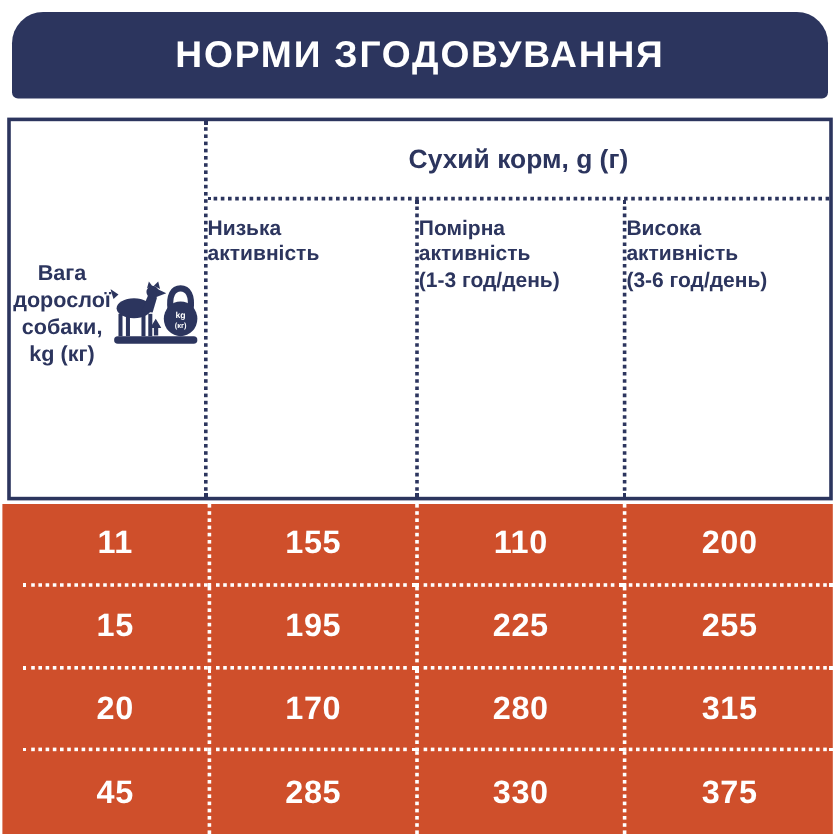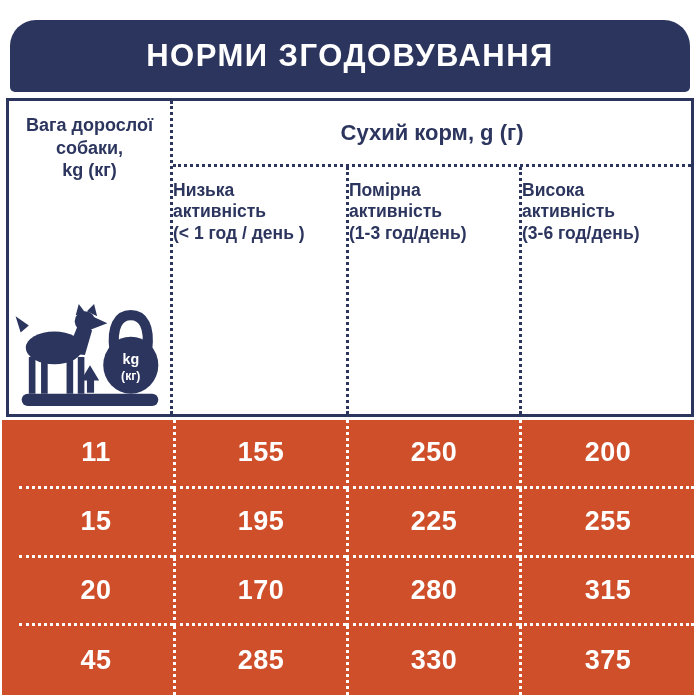--- a/index.html
+++ b/index.html
@@ -5,40 +5,40 @@
   :root { --navy:#2c355e; --orange:#cf4f2b; --white:#ffffff; }
   * { box-sizing: border-box; margin:0; padding:0; }
   body {
     width:700px; height:700px; background:#fff;
     font-family:"Liberation Sans", sans-serif;
   }
   .page { position:relative; width:700px; height:700px; overflow:hidden; background:#fff; }
 
   
   .title-bar {
-    position:absolute; left:10px; top:20px; width:680px; height:72px;
+    position:absolute; left:10px; top:10px; width:680px; height:72px;
     background:var(--navy); border-radius:26px 26px 5px 5px;
     display:flex; align-items:center; justify-content:center;
   }
   .title-text {
     color:#fff; font-size:31px; font-weight:bold; letter-spacing:1.5px;
     white-space:nowrap;
   }
 
   
   .table-box {
     position:absolute; left:6px; top:98px; width:688px; height:319px;
     border:3px solid var(--navy); background:#fff; color:var(--navy);
     display:grid; grid-template-columns:164px 173px 173px 1fr;
     grid-template-rows:66px 1fr;
   }
   .weight-cell {
     grid-row:1 / 3; grid-column:1;
     border-right:3px dotted var(--navy);
-    display:flex; flex-direction:column; align-items:center;
+    display:flex; flex-direction:row; align-items:center;
     justify-content:space-between; padding:13px 2px 6px;
   }
   .weight-head { text-align:center; font-weight:bold; font-size:18px; line-height:1.25; }
   .dryfood-cell {
     grid-row:1; grid-column:2 / 5;
     border-bottom:3px dotted var(--navy);
     display:flex; align-items:center; justify-content:center;
     font-weight:bold; font-size:22px;
   }
   .activity-cell {
@@ -104,38 +104,37 @@
         <polygon points="73,60 64,75 70,75 70,87 77,87 77,75 82,75" fill="#2c355e"></polygon>
         <rect x="6" y="88" width="134" height="12" rx="6" fill="#2c355e"></rect>
       </svg>
     </div>
 
     <div class="dryfood-cell">Сухий корм, g (г)</div>
 
     <div class="activity-cell">
       <div>Низька</div>
       <div>активність</div>
-      <div>(&lt; 1 год / день )</div>
     </div>
     <div class="activity-cell bl">
       <div>Помірна</div>
       <div>активність</div>
       <div>(1-3 год/день)</div>
     </div>
     <div class="activity-cell bl">
       <div>Висока</div>
       <div>активність</div>
       <div>(3-6 год/день)</div>
     </div>
   </div>
 
   <div class="feed-grid">
     <div class="fcell first-col">11</div>
     <div class="fcell">155</div>
-    <div class="fcell">250</div>
+    <div class="fcell">110</div>
     <div class="fcell">200</div>
 
     <div class="fcell first-col">15</div>
     <div class="fcell">195</div>
     <div class="fcell">225</div>
     <div class="fcell">255</div>
 
     <div class="fcell first-col">20</div>
     <div class="fcell">170</div>
     <div class="fcell">280</div>

